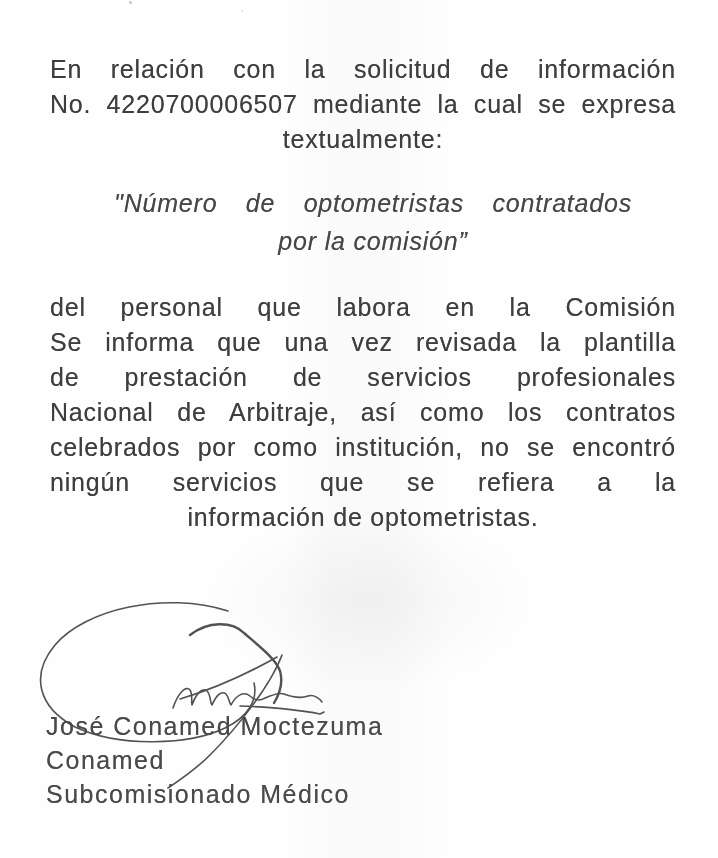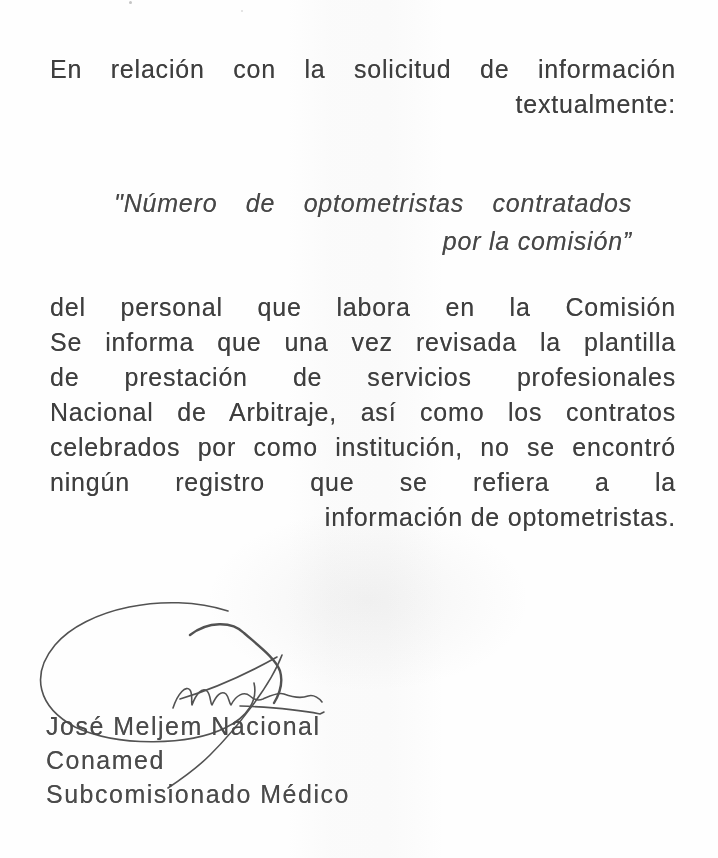--- a/index.html
+++ b/index.html
@@ -29,21 +29,21 @@
   }
   .para {
     position: absolute;
     left: 50px;
     width: 626px;
     font-size: 25px;
     line-height: 35px;
     letter-spacing: 0.8px;
   }
   .jline { text-align: justify; text-align-last: justify; }
-  .lline { text-align: right; }
+  .lline { text-align: center; }
   .p1 { top: 52px; }
   .quote {
     top: 184px;
     left: 114px;
     width: 518px;
     font-style: italic;
     line-height: 38px;
     color: #474747;
   }
   .p2 { top: 290px; }
@@ -75,52 +75,53 @@
 </head>
 <body>
 
 <div class="page">
 
   <div class="speck speck-1"></div>
   <div class="speck speck-2"></div>
 
   <div class="para p1">
     <div class="jline">En relación con la solicitud de información</div>
+    <div class="jline">No. 4220700006507 mediante la cual se expresa</div>
     <div class="lline">textualmente:</div>
   </div>
 
   <div class="para quote">
     <div class="jline">"Número de optometristas contratados</div>
     <div class="lline">por la comisión”</div>
   </div>
 
   <div class="para p2">
     <div class="jline">del personal que labora en la Comisión</div>
     <div class="jline">Se informa que una vez revisada la plantilla</div>
     <div class="jline">de prestación de servicios profesionales</div>
     <div class="jline">Nacional de Arbitraje, así como los contratos</div>
     <div class="jline">celebrados por como institución, no se encontró</div>
-    <div class="jline">ningún registro que se refiera a la</div>
+    <div class="jline">ningún servicios que se refiera a la</div>
     <div class="lline">información de optometristas.</div>
   </div>
 
   <svg class="signature-svg" viewBox="0 0 340 215" fill="none" stroke="#525252" stroke-width="1.6" stroke-linecap="round" stroke-linejoin="round">
 
     <path d="M 198,16 C 135,-4 55,14 25,50 C 0,80 8,112 45,132 C 90,153 160,150 195,133 C 218,122 228,105 224,88"></path>
 
     <path stroke-width="2.4" d="M 160,40 C 178,26 202,26 214,38 C 230,52 246,64 250,76 C 253,86 250,98 244,108"></path>
 
     <path d="M 247,62 C 215,80 180,95 150,104"></path>
 
     <path d="M 143,113 C 148,98 156,90 160,95 C 163,99 161,108 162,110 C 166,99 172,92 177,96 C 181,100 180,108 182,110 C 186,101 191,95 196,99 C 199,102 199,108 201,110 C 206,100 214,96 220,101 C 224,105 228,106 233,104 C 240,101 248,97 254,99 C 262,102 270,104 278,101 C 284,99 290,104 292,107"></path>
 
     <path d="M 210,111 C 235,112 265,114 290,119 L 294,117"></path>
 
     <path d="M 252,60 C 240,92 205,135 180,160 C 170,170 150,185 138,193"></path>
   </svg>
 
   <div class="sig-block">
-    <div>José Meljem Nacional</div>
+    <div>José Conamed Moctezuma</div>
     <div>Conamed</div>
     <div>Subcomisionado Médico</div>
   </div>
 
 </div>
 
 </body></html>

